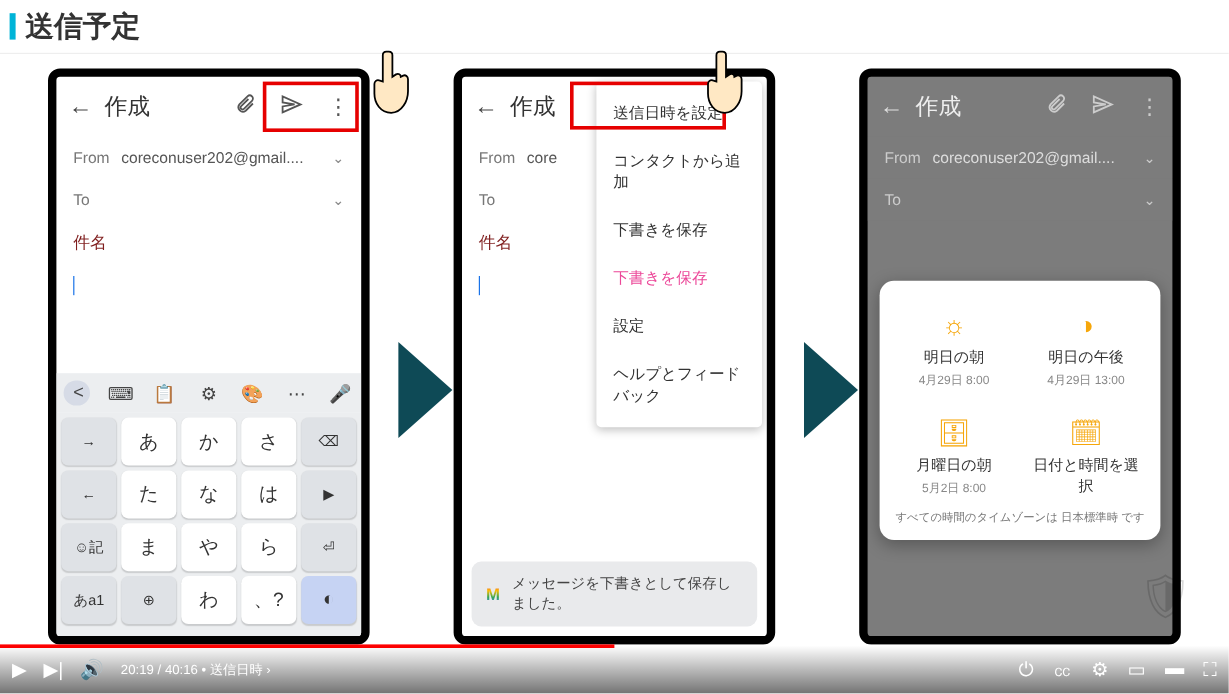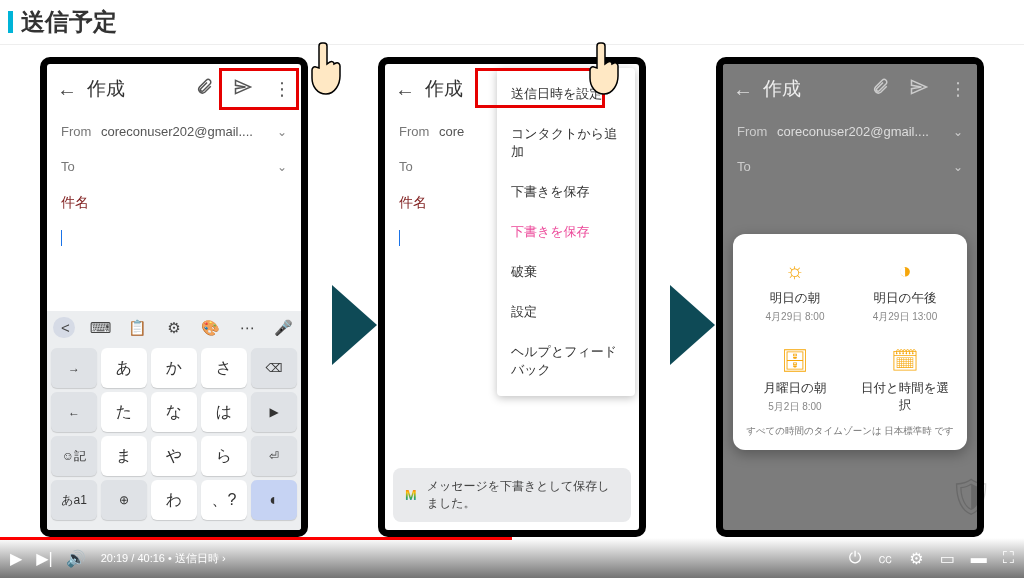--- a/index.html
+++ b/index.html
@@ -173,21 +173,20 @@
       <span class="field-label">To</span>
     </div>
     <div class="subject-row">件名</div>
     <div class="body-row"><span class="cursor"></span></div>
 
     <div class="menu-panel">
       <div class="menu-item">送信日時を設定</div>
       <div class="menu-item">コンタクトから追加</div>
       <div class="menu-item">下書きを保存</div>
       <div class="menu-item disabled">下書きを保存</div>
-      <div class="menu-item">破棄</div>
       <div class="menu-item">設定</div>
       <div class="menu-item">ヘルプとフィードバック</div>
     </div>
 
     <div class="redbox" style="top:4px; left:90px; width:130px; height:40px;"></div>
 
     <div class="snackbar">
       <span class="gmail-m" style="background:linear-gradient(#ea4335,#fbbc05,#34a853,#4285f4);-webkit-background-clip:text;color:transparent;">M</span>
       <span>メッセージを下書きとして保存しました。</span>
     </div>

